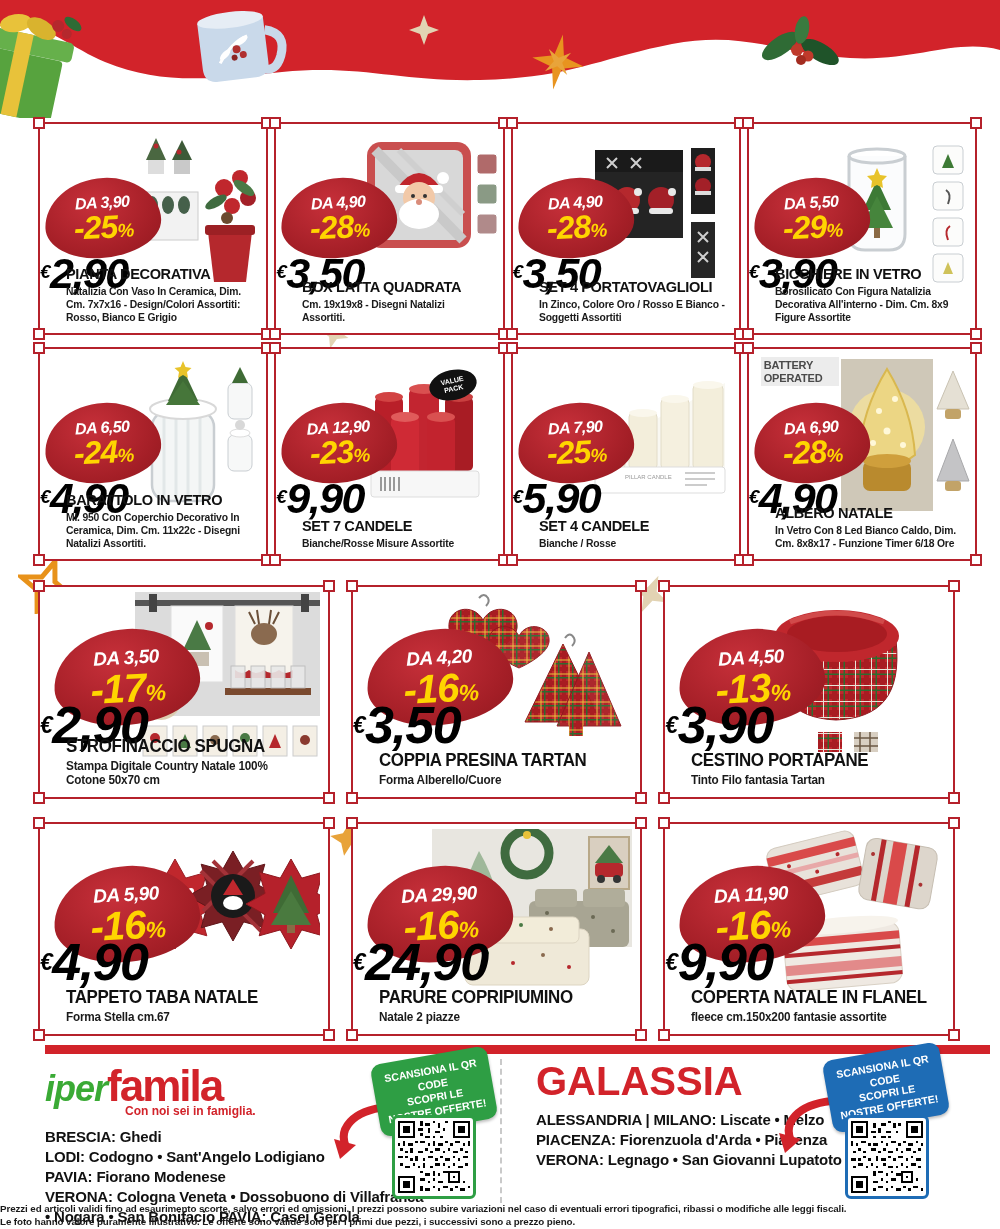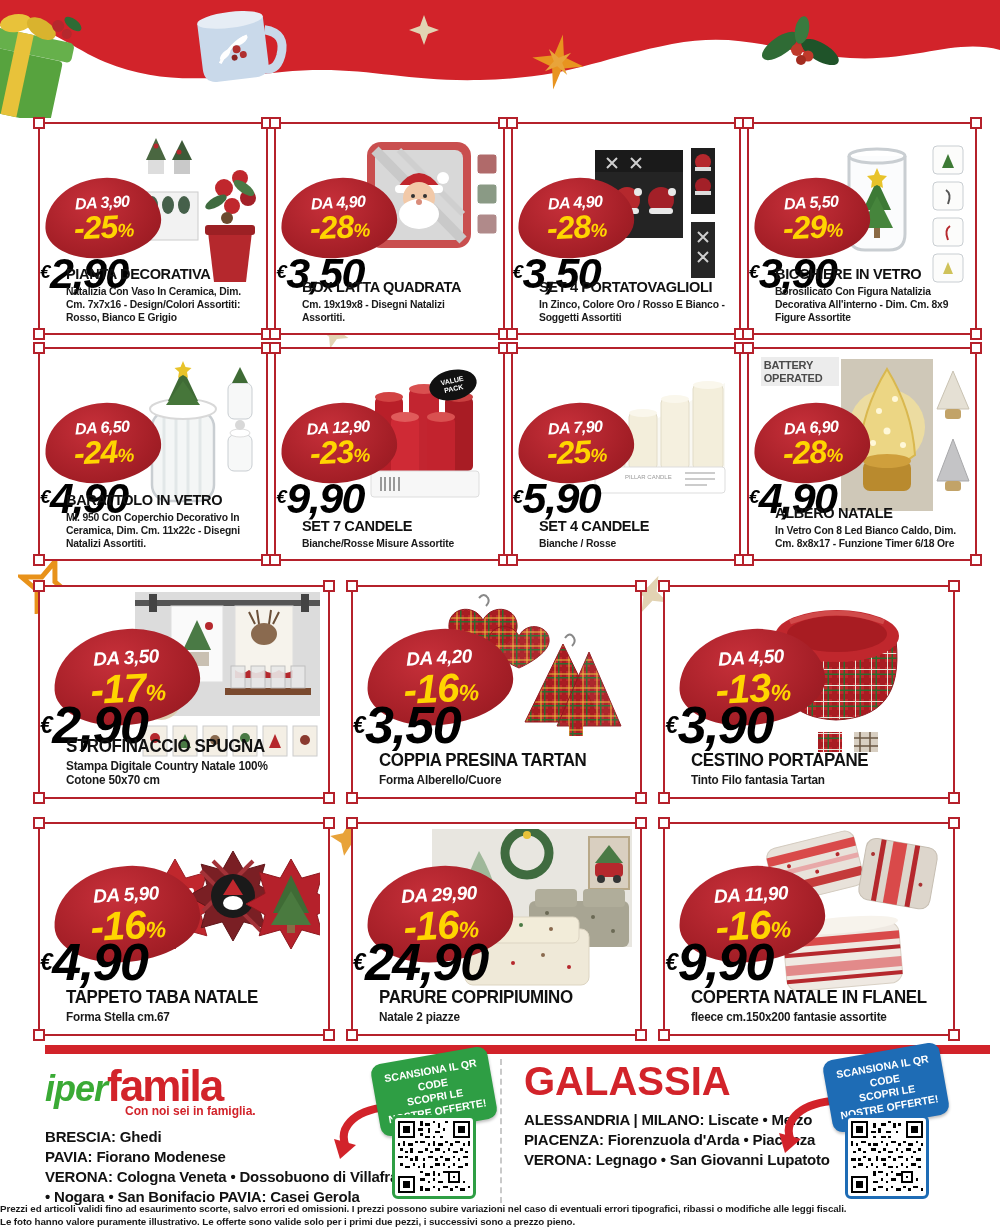--- a/index.html
+++ b/index.html
@@ -43,21 +43,21 @@
   .wide .pimg{width:215px;height:168px;top:5px;right:8px}
   .bbadge{position:absolute;left:12px;top:8px;width:72px;z-index:4;background:#ececec;
           font-size:11px;font-weight:800;color:#4a4a4a;line-height:1.15;padding:2px 3px;letter-spacing:-.2px}
   
   .deco{position:absolute;z-index:1}
   
   .footer{position:absolute;left:0;top:1045px;width:1000px;height:184px}
   .fbar{position:absolute;left:45px;top:0;width:945px;height:9px;background:#d2232a}
   .fdiv{position:absolute;left:500px;top:14px;height:144px;border-left:2px dashed #c9c9c9}
   .fleft{position:absolute;left:45px;top:16px;width:330px}
-  .fright{position:absolute;left:524px;top:16px;width:305px}
+  .fright{position:absolute;left:536px;top:16px;width:305px}
   .iper{font-style:italic;font-weight:800;font-size:36px;color:#3aaa35;letter-spacing:-1px}
   .famila{font-weight:800;font-size:44px;color:#d2232a;letter-spacing:-2px}
   .iftag{color:#d2232a;font-size:12px;font-weight:700;margin:-7px 0 0 80px}
   .gal{font-weight:800;font-size:40px;color:#d2232a;letter-spacing:0;line-height:1}
   .galtag{font-family:"Liberation Serif",serif;font-style:italic;font-weight:700;
           font-size:19px;color:#2a72b8;margin:0 0 0 70px;letter-spacing:1px}
   .stores{margin-top:9px;font-size:15px;line-height:1.33;color:#111;letter-spacing:-.2px}
   .stores p{margin:0;white-space:nowrap}
   .city{font-weight:800}.rest{font-weight:600}
   .scan{position:absolute;width:106px;padding:9px 6px;border-radius:10px;color:#fff;font-weight:800;
@@ -659,20 +659,21 @@
   <div class="fbar"></div>
   <div class="fdiv"></div>
 
   <div class="fleft">
     <div>
       <span class="iper">iper</span><span class="famila">famila</span>
       <div class="iftag">Con noi sei in famiglia.</div>
     </div>
     <div class="stores">
       <p><span class="city">BRESCIA:</span><span class="rest"> Ghedi</span></p>
+      <p><span class="city">LODI:</span><span class="rest"> Codogno • Sant'Angelo Lodigiano</span></p>
       <p><span class="city">PAVIA:</span><span class="rest"> Fiorano Modenese</span></p>
       <p><span class="city">VERONA:</span><span class="rest"> Cologna Veneta • Dossobuono di Villafranca</span></p>
       <p><span class="rest">• Nogara • San Bonifacio </span><span class="city">PAVIA:</span><span class="rest"> Casei Gerola</span></p>
     </div>
   </div>
 
   <div class="scan g">
     <span>SCANSIONA IL QR CODE</span>
     <span>SCOPRI LE</span>
     <span>NOSTRE OFFERTE!</span>

